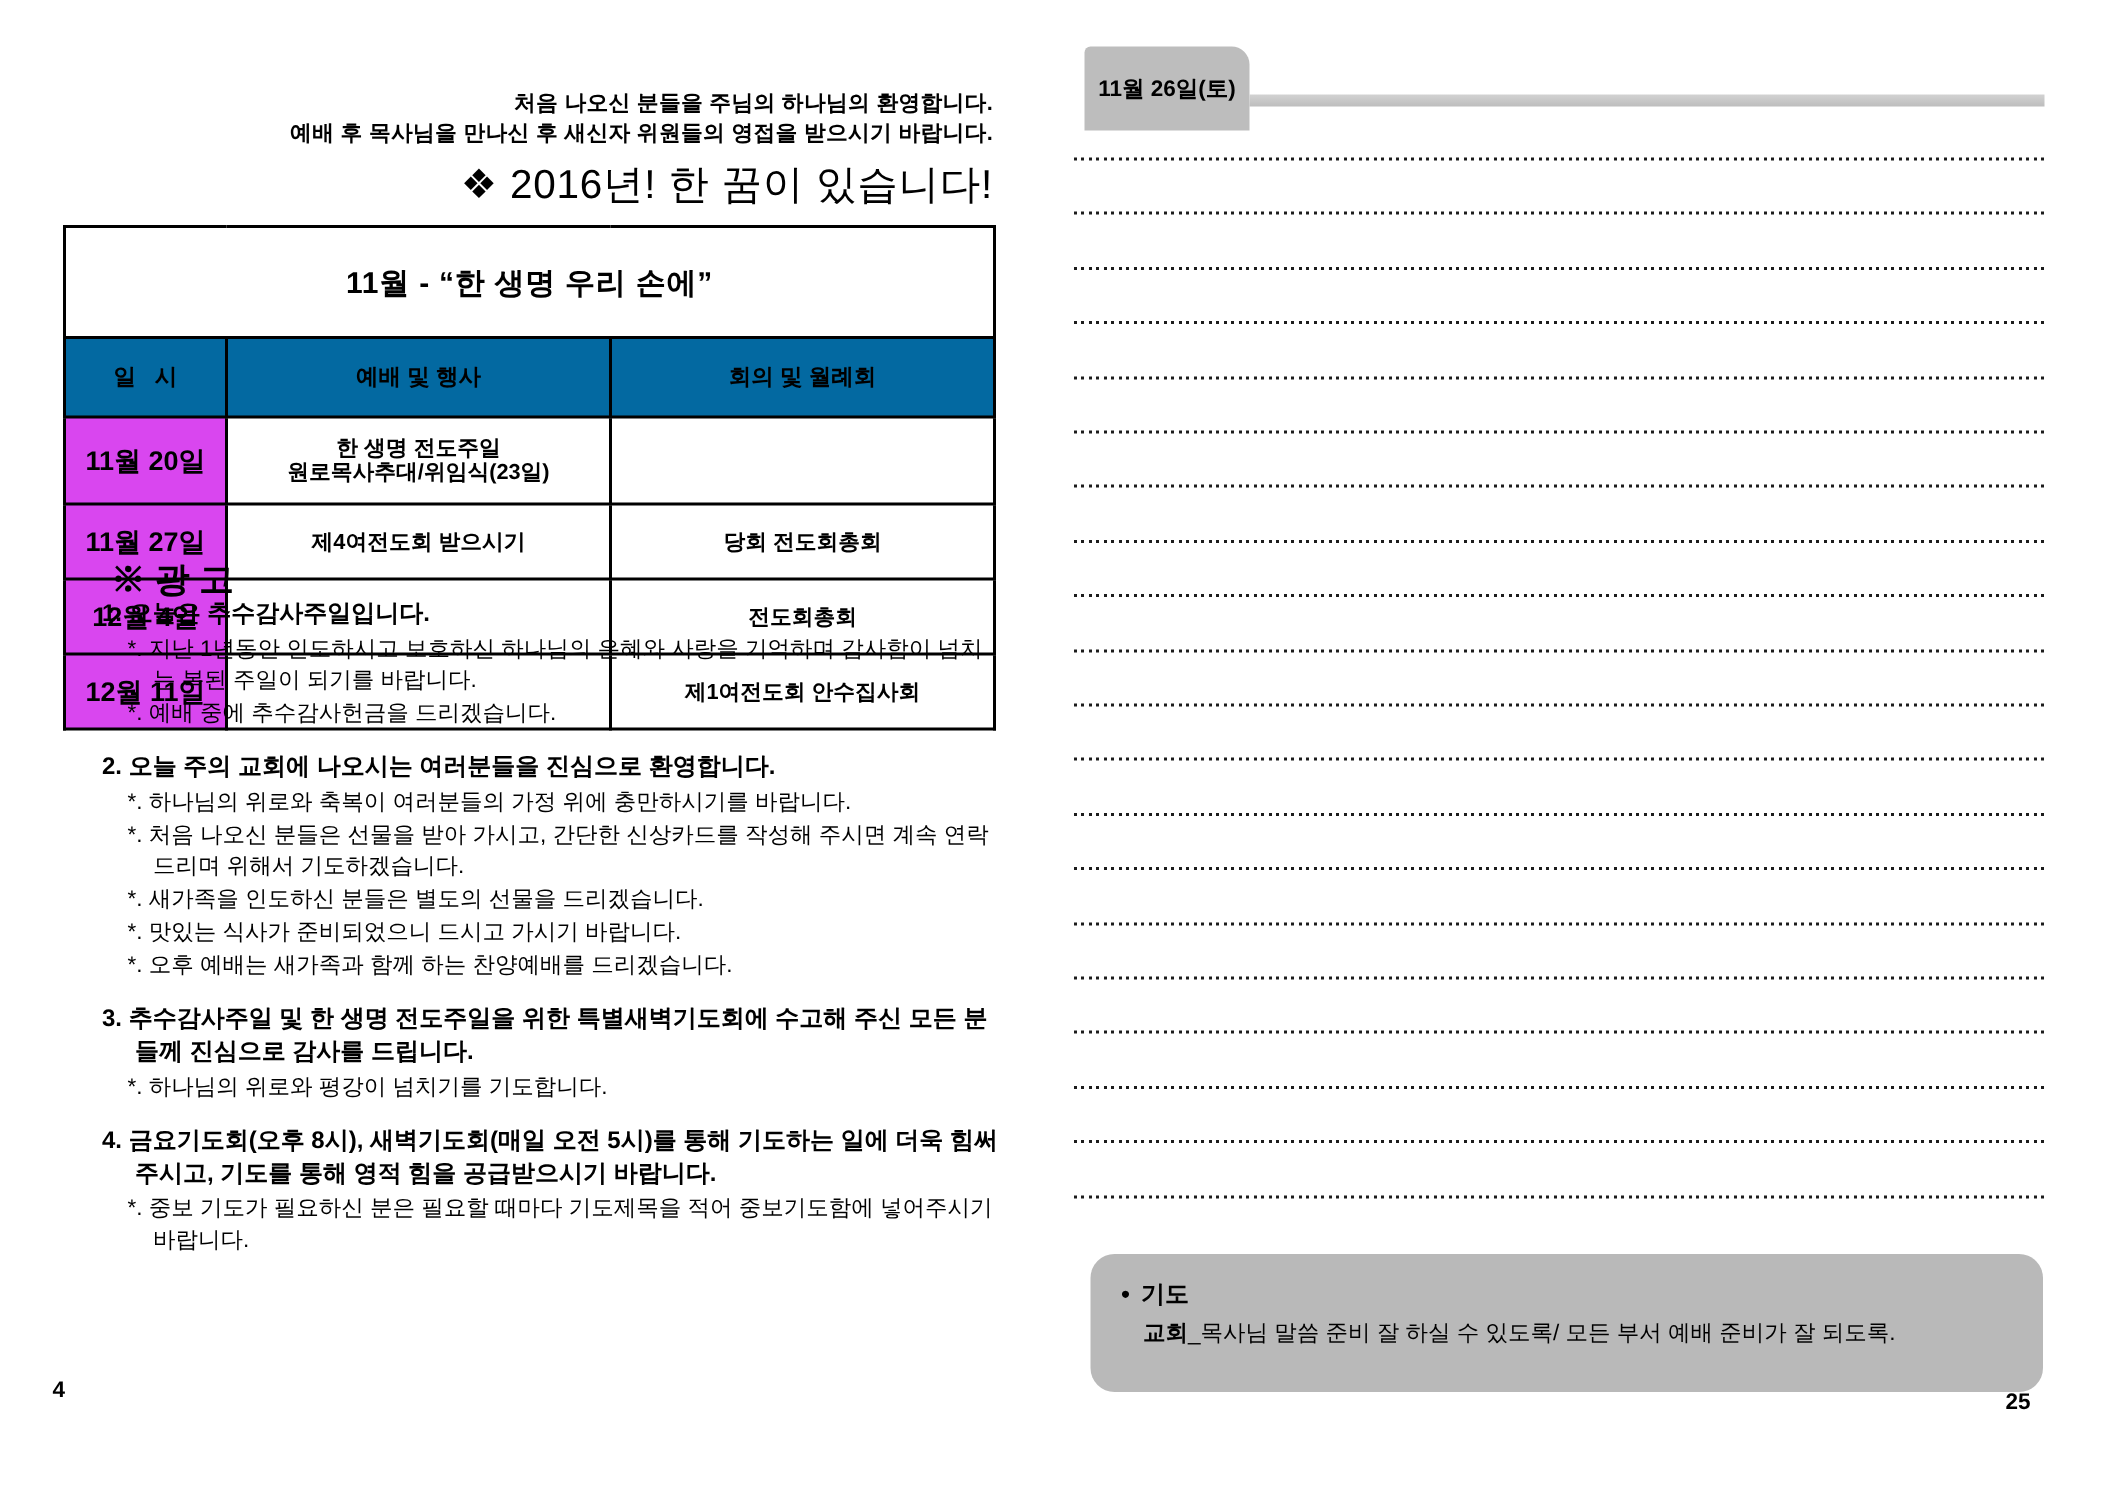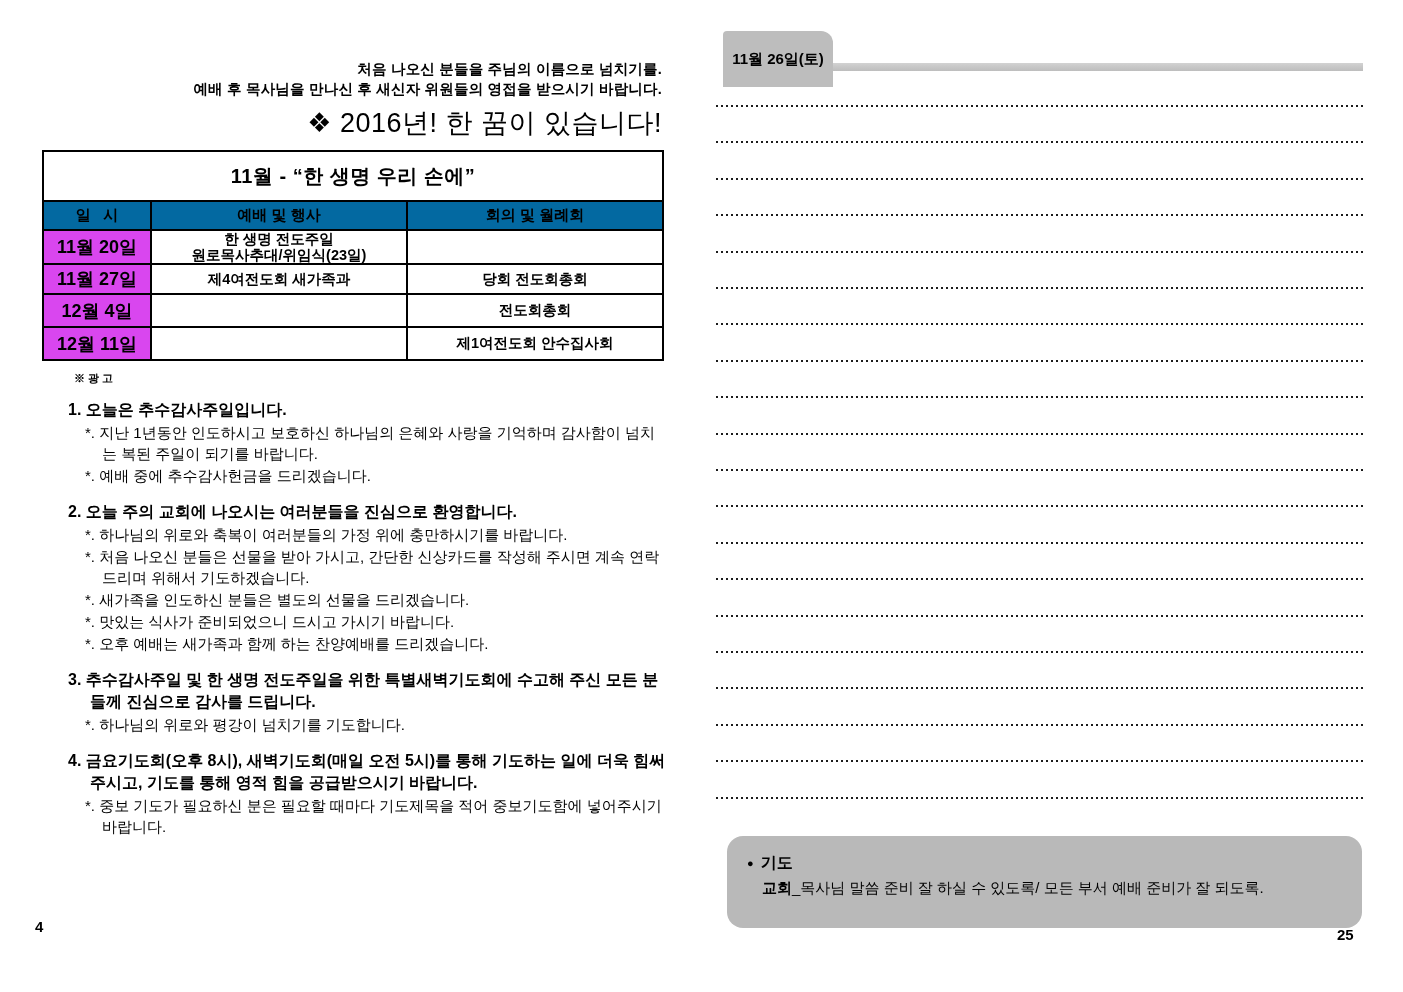--- a/index.html
+++ b/index.html
@@ -8,30 +8,30 @@
 
   
   .welcome { position:absolute; left:160px; top:60px; width:502px; text-align:right;
              font-size:14.5px; font-weight:700; line-height:19.5px; letter-spacing:0.2px; }
 
   .main-title { position:absolute; left:42px; top:105px; width:620px; text-align:right;
                 font-size:27px; font-weight:400; letter-spacing:0.5px; }
 
   .sched { position:absolute; left:42px; top:150px; width:620px; border-collapse:collapse;
            table-layout:fixed; }
-  .sched td, .sched th { border:2px solid #000; text-align:center; vertical-align:middle; padding:0; }
+  .sched td, .sched th { border:2px solid #000; text-align:center; vertical-align:middle; padding:12px; }
   .sched .t-title { height:48px; font-size:20px; font-weight:700; background:#fff; letter-spacing:0.5px; }
   .sched th { background:#0369a1; height:27px; font-size:15px; font-weight:700; white-space:pre; }
   .sched .date-cell { background:#d946ef; font-weight:600; font-size:18px; }
   .sched td { font-size:14.5px; font-weight:600; }
   .sched .r1 { height:34px; } .sched .r2 { height:30px; }
   .sched .r3 { height:33px; } .sched .r4 { height:33px; }
   .event-line { line-height:16px; }
 
-  .notice-heading { position:absolute; left:74px; top:371px; font-size:11px; font-weight:700; white-space:pre; }
+  .notice-heading { position:absolute; left:74px; top:371px; font-size:23px; font-weight:700; white-space:pre; }
 
   .announcements { position:absolute; left:68px; top:399px; width:600px; }
   .ann-item { margin-bottom:15px; }
   .ann-title { font-size:16px; font-weight:600; line-height:22px; padding-left:22px; text-indent:-22px; }
   .ann-sub { font-size:15px; font-weight:500; line-height:21px; margin-left:17px;
              padding-left:17px; text-indent:-17px; margin-top:1px; }
   .ann-sub.flush { padding-left:0; text-indent:0; }
 
   .page-num-left  { position:absolute; left:35px;  top:918px; font-size:15px; font-weight:600; }
   .page-num-right { position:absolute; left:1337px; top:926px; font-size:15px; font-weight:600; }
@@ -54,21 +54,21 @@
   .prayer-bullet { font-size:11px; line-height:1; }
   .prayer-body { margin-top:5px; padding-left:15px; font-size:15px; font-weight:500; }
   .prayer-lead { font-weight:700; }
 </style>
 </head>
 <body>
 
 <div class="canvas">
 
   <div class="welcome">
-    <div>처음 나오신 분들을 주님의 이름으로 넘치기를.</div>
+    <div>처음 나오신 분들을 주님의 하나님의 환영합니다.</div>
     <div>예배 후 목사님을 만나신 후 새신자 위원들의 영접을 받으시기 바랍니다.</div>
   </div>
 
   <div class="main-title">❖ 2016년! 한 꿈이 있습니다!</div>
 
   <table class="sched">
     <colgroup>
         <col style="width:108px">
         <col style="width:256px">
         <col style="width:256px">
@@ -85,21 +85,21 @@
       <tr class="r1">
         <td class="date-cell">11월 20일</td>
         <td>
           <div class="event-line">한 생명 전도주일</div>
           <div class="event-line">원로목사추대/위임식(23일)</div>
         </td>
         <td></td>
       </tr>
       <tr class="r2">
         <td class="date-cell">11월 27일</td>
-        <td>제4여전도회 새가족과</td>
+        <td>제4여전도회 받으시기</td>
         <td>당회 전도회총회</td>
       </tr>
       <tr class="r3">
         <td class="date-cell">12월 4일</td>
         <td></td>
         <td>전도회총회</td>
       </tr>
       <tr class="r4">
         <td class="date-cell">12월 11일</td>
         <td></td>

